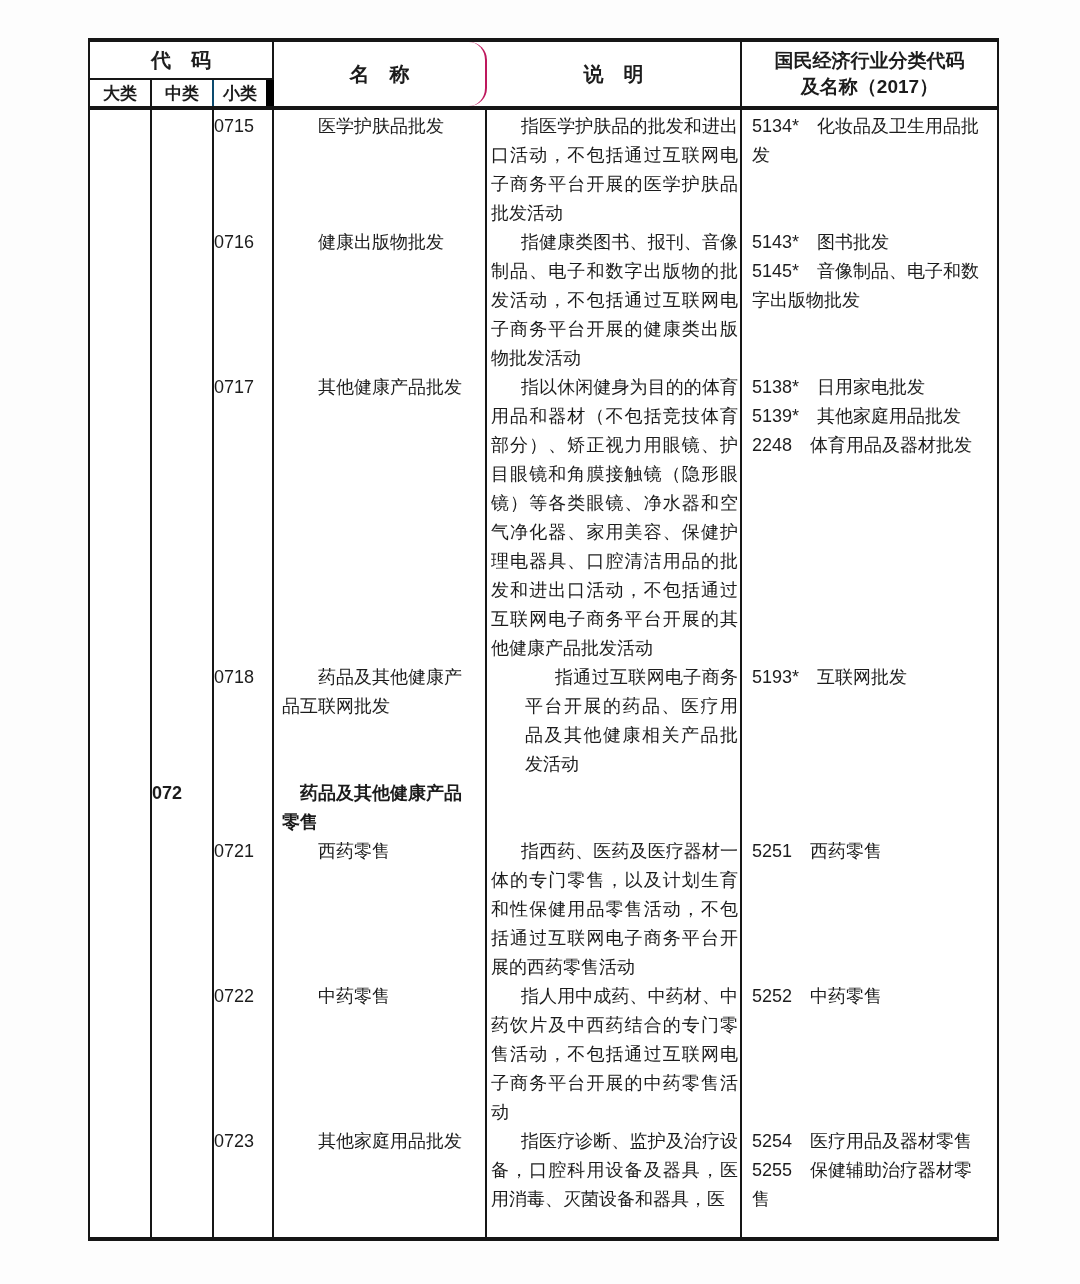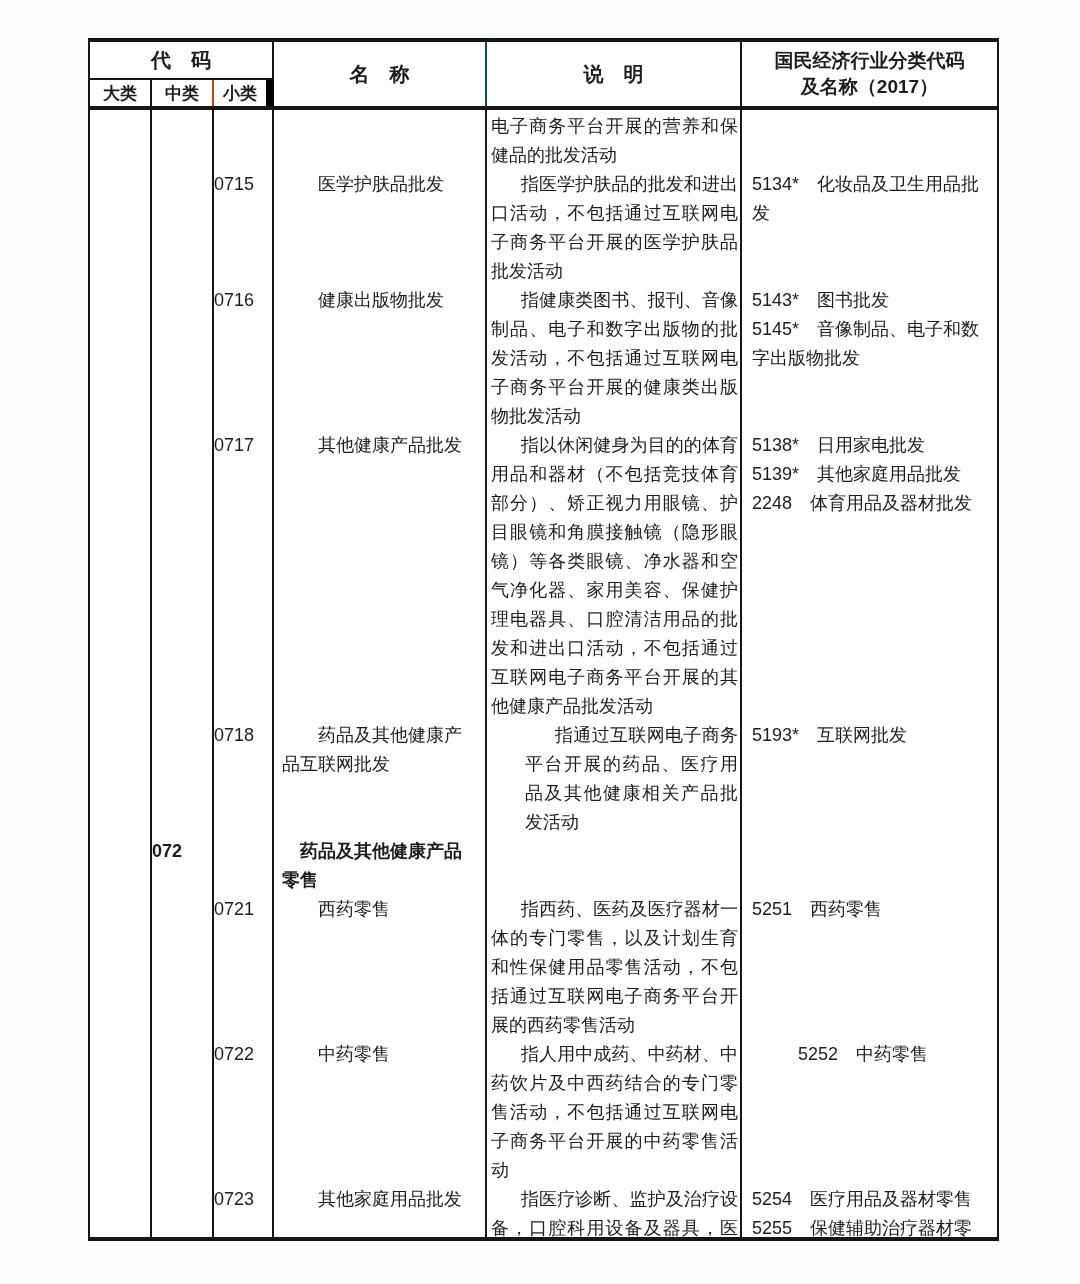--- a/index.html
+++ b/index.html
@@ -18,23 +18,23 @@
   .hdr{
     display:grid;
     grid-template-columns:62px 62px 60px 213px 255px 1fr;
     grid-template-rows:38px 26px;
     border-bottom:4px solid #161616;
     font-weight:bold;font-size:20px;
   }
   .hdr>div{display:flex;align-items:center;justify-content:center;box-sizing:border-box;}
   .h-code{grid-area:1/1/2/4;border-right:2px solid #161616;border-bottom:2px solid #161616;}
   .h-major{grid-area:2/1/3/2;border-right:2px solid #161616;}
-  .h-middle{grid-area:2/2/3/3;border-right:2px solid #c2410c;}
+  .h-middle{grid-area:2/2/3/3;border-right:2px solid #0c4a6e;}
   .h-small{grid-area:2/3/3/4;border-right:8px solid #000000;}
-  .h-name{grid-area:1/4/3/5;border-right:2px solid #0c4a6e;}
+  .h-name{grid-area:1/4/3/5;border-right:2px solid #be185d;border-radius:18px;}
   .h-desc{grid-area:1/5/3/6;border-right:2px solid #161616;}
   .h-std{grid-area:1/6/3/7;flex-direction:column;font-size:19px;line-height:26px;}
   .h-major,.h-middle,.h-small{font-size:17px;}
   
   .bodywrap{position:relative;height:1127px;overflow:hidden;}
   .bodygrid{
     display:grid;
     grid-template-columns:62px 62px 60px 213px 255px 1fr;
     grid-auto-rows:auto;
     font-size:18px;line-height:29px;
@@ -66,21 +66,20 @@
       <div>国民经济行业分类代码</div>
       <div>及名称（2017）</div>
     </div>
   </div>
   <div class="bodywrap">
     <div class="bodygrid" id="bodygrid">
         <div class="cell code" style="grid-area: 1 / 1;"></div>
         <div class="cell code" style="grid-area: 1 / 2;"></div>
         <div class="cell code" style="grid-area: 1 / 3;"></div>
         <div class="cell name" style="grid-area: 1 / 4;"></div>
-        <div class="cell desc noindent" style="grid-area: 1 / 5;">电子商务平台开展的营养和保健品的批发活动</div>
         <div class="cell std" style="grid-area: 1 / 6;"></div>
         <div class="cell code" style="grid-area: 2 / 1;"></div>
         <div class="cell code" style="grid-area: 2 / 2;"></div>
         <div class="cell code" style="grid-area: 2 / 3;">0715</div>
         <div class="cell name" style="grid-area: 2 / 4;">医学护肤品批发</div>
         <div class="cell desc" style="grid-area: 2 / 5;">指医学护肤品的批发和进出口活动，不包括通过互联网电子商务平台开展的医学护肤品批发活动</div>
         <div class="cell std" style="grid-area: 2 / 6;">
           <div class="std-item">5134*　化妆品及卫生用品批发</div>
         </div>
         <div class="cell code" style="grid-area: 3 / 1;"></div>
@@ -122,21 +121,21 @@
         <div class="cell name" style="grid-area: 7 / 4;">西药零售</div>
         <div class="cell desc" style="grid-area: 7 / 5;">指西药、医药及医疗器材一体的专门零售，以及计划生育和性保健用品零售活动，不包括通过互联网电子商务平台开展的西药零售活动</div>
         <div class="cell std" style="grid-area: 7 / 6;">
           <div class="std-item">5251　西药零售</div>
         </div>
         <div class="cell code" style="grid-area: 8 / 1;"></div>
         <div class="cell code" style="grid-area: 8 / 2;"></div>
         <div class="cell code" style="grid-area: 8 / 3;">0722</div>
         <div class="cell name" style="grid-area: 8 / 4;">中药零售</div>
         <div class="cell desc" style="grid-area: 8 / 5;">指人用中成药、中药材、中药饮片及中西药结合的专门零售活动，不包括通过互联网电子商务平台开展的中药零售活动</div>
-        <div class="cell std" style="grid-area: 8 / 6; margin-left: 46px;">
+        <div class="cell std" style="grid-area: 8 / 6;">
           <div class="std-item">5252　中药零售</div>
         </div>
         <div class="cell code" style="grid-area: 9 / 1;"></div>
         <div class="cell code" style="grid-area: 9 / 2;"></div>
         <div class="cell code" style="grid-area: 9 / 3;">0723</div>
         <div class="cell name" style="grid-area: 9 / 4;">其他家庭用品批发</div>
         <div class="cell desc" style="grid-area: 9 / 5;">指医疗诊断、监护及治疗设备，口腔科用设备及器具，医用消毒、灭菌设备和器具，医</div>
         <div class="cell std" style="grid-area: 9 / 6;">
           <div class="std-item">5254　医疗用品及器材零售</div>
           <div class="std-item">5255　保健辅助治疗器材零售</div>

